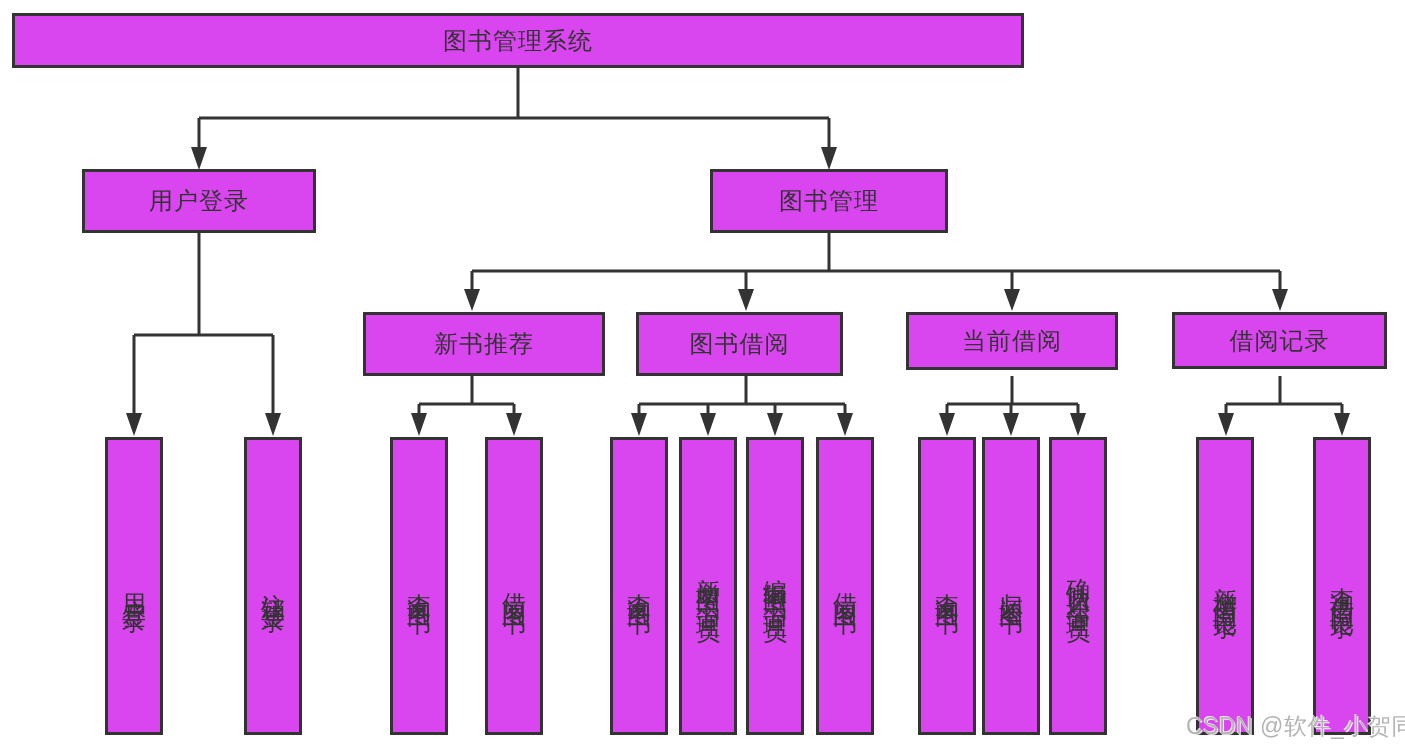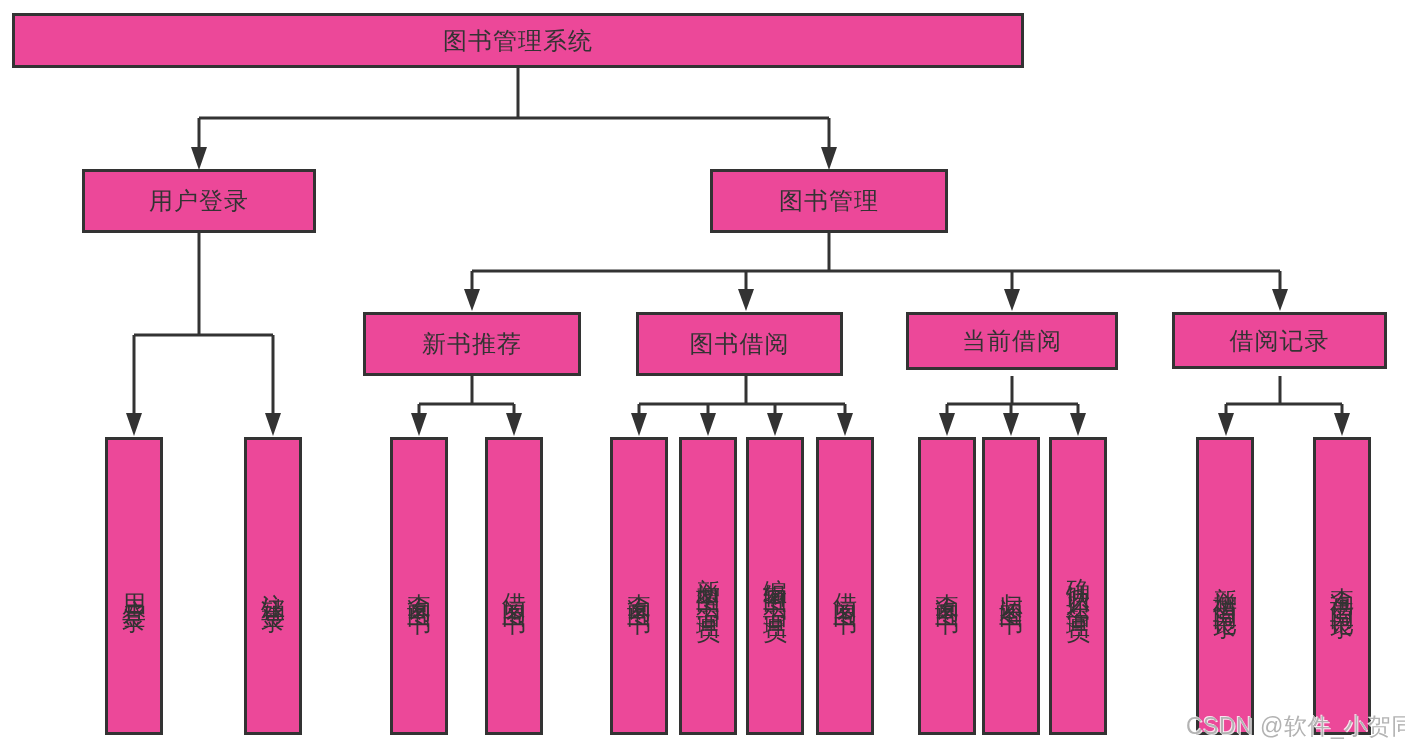--- a/index.html
+++ b/index.html
@@ -26,21 +26,21 @@
     stroke-width: 3;
     fill: none;
   }
   #connectors polygon {
     fill: #333333;
     stroke: none;
   }
   .box {
     position: absolute;
     box-sizing: border-box;
-    background: #ec4899;
+    background: #d946ef;
     border: 3px solid #333333;
     display: flex;
     align-items: center;
     justify-content: center;
     z-index: 2;
   }
   .box .label {
     font-size: 24px;
     color: #333333;
     letter-spacing: 1px;
@@ -50,21 +50,21 @@
     writing-mode: vertical-rl;
     text-orientation: mixed;
     letter-spacing: 6px;
     white-space: normal;
     line-height: 1;
   }
   
   .b-root   { left: 12px;   top: 13px;  width: 1012px; height: 55px; }
   .b-login  { left: 82px;   top: 169px; width: 234px;  height: 64px; }
   .b-mgmt   { left: 710px;  top: 169px; width: 238px;  height: 64px; }
-  .b-new    { left: 363px;  top: 312px; width: 218px;  height: 64px; }
+  .b-new    { left: 363px;  top: 312px; width: 242px;  height: 64px; }
   .b-borrow { left: 636px;  top: 312px; width: 207px;  height: 64px; }
   .b-cur    { left: 906px;  top: 312px; width: 212px;  height: 58px; }
   .b-rec    { left: 1172px; top: 312px; width: 215px;  height: 57px; }
   
   .leaf { top: 437px; width: 58px; height: 298px; }
   .l1  { left: 105px; }
   .l2  { left: 244px; }
   .l3  { left: 390px; }
   .l4  { left: 485px; }
   .l5  { left: 610px; }

